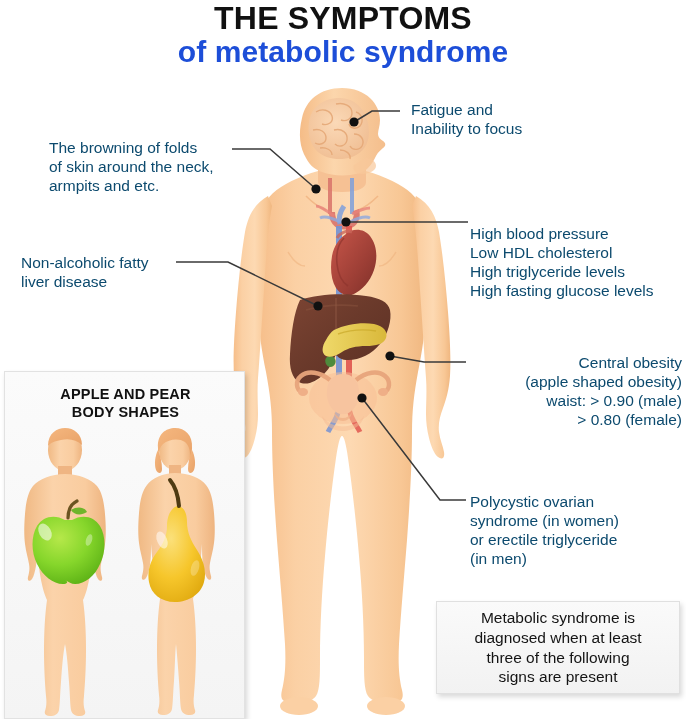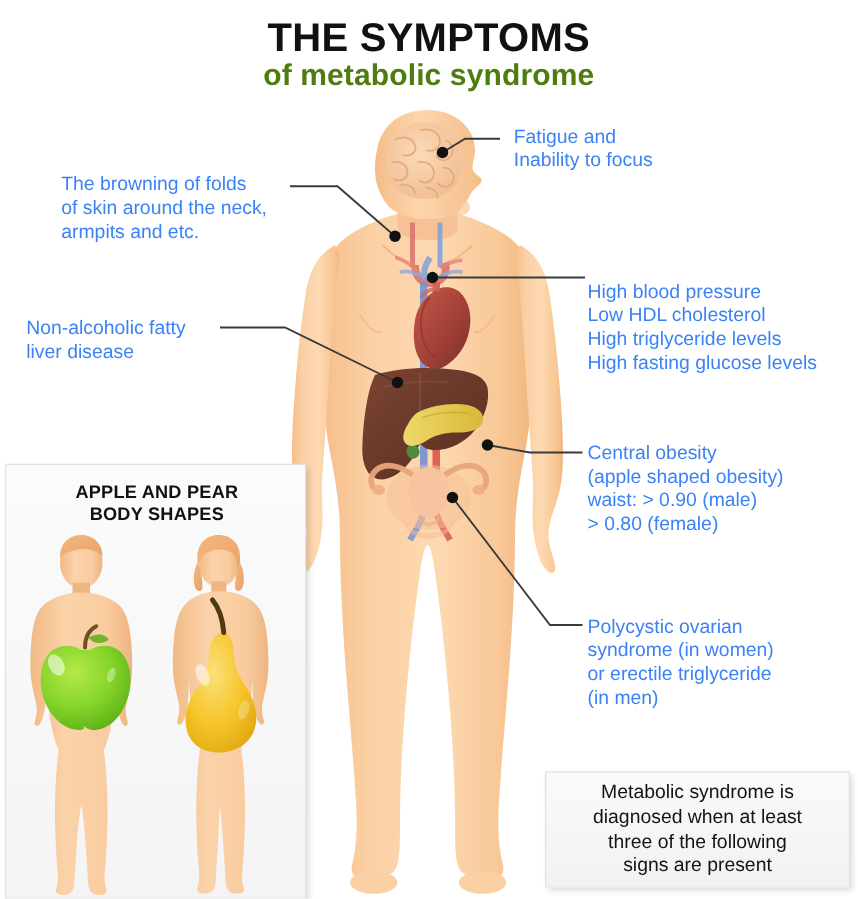--- a/index.html
+++ b/index.html
@@ -11,29 +11,29 @@
     position:relative;
     overflow:hidden;
   }
   #stage{ position:absolute; inset:0; width:686px; height:719px; }
 
   
   .title-wrap{
     position:absolute; left:0; top:2px; width:686px;
     text-align:center; line-height:1.06;
   }
-  .title-1{ font-size:32px; font-weight:700; letter-spacing:.2px; color:#111;margin-top:12px; }
-  .title-2{ font-size:24px; font-weight:700; letter-spacing:.1px; color:#4d7c0f; }
+  .title-1{ font-size:32px; font-weight:700; letter-spacing:.2px; color:#111; }
+  .title-2{ font-size:30px; font-weight:700; letter-spacing:.1px; color:#1d4ed8; }
 
   
   .note{
     position:absolute;
     font-size:15.5px;
     line-height:1.23;
-    color:#3b82f6;
+    color:#0c4a6e;
     white-space:pre-line;
   }
   .note.right{ text-align:left; }
   .note.left{ text-align:left; }
 
   
   #leaders{ position:absolute; left:0; top:0; width:686px; height:719px; pointer-events:none; }
 
   
   .panel{
@@ -49,21 +49,21 @@
     line-height:1.22; letter-spacing:.2px; color:#111;
     white-space:pre-line;
   }
 
   
   .caption{
     position:absolute; left:436px; top:601px; width:244px; height:93px;
     background:linear-gradient(180deg,#fafafa 0%,#f2f2f2 100%);
     border:1px solid #e0e0e0;
     box-shadow:2px 3px 5px rgba(0,0,0,.15);
-    display:flex; align-items:center; justify-content:center;margin-top:16px;
+    display:flex; align-items:center; justify-content:center;
   }
   .caption-text{
     text-align:center; font-size:15.5px; line-height:1.28; color:#141414;
     white-space:pre-line; padding:0 6px;
   }
 
   svg{ display:block; }
 </style>
 </head>
 <body>
@@ -347,21 +347,21 @@
 liver disease</div>
 
   <div class="note right" style="left:411px; top:100px; width:180px;">Fatigue and
 Inability to focus</div>
 
   <div class="note right" style="left:470px; top:224px; width:215px;">High blood pressure
 Low HDL cholesterol
 High triglyceride levels
 High fasting glucose levels</div>
 
-  <div class="note right" style="left:470px; top:353px; width:212px;">Central obesity
+  <div class="note right" style="left:470px; top:353px; width:212px;text-align:right;">Central obesity
 (apple shaped obesity)
 waist: &gt; 0.90 (male)
            &gt; 0.80 (female)</div>
 
   <div class="note right" style="left:470px; top:492px; width:212px;">Polycystic ovarian
 syndrome (in women)
 or erectile triglyceride
 (in men)</div>
 
   <div class="panel">

